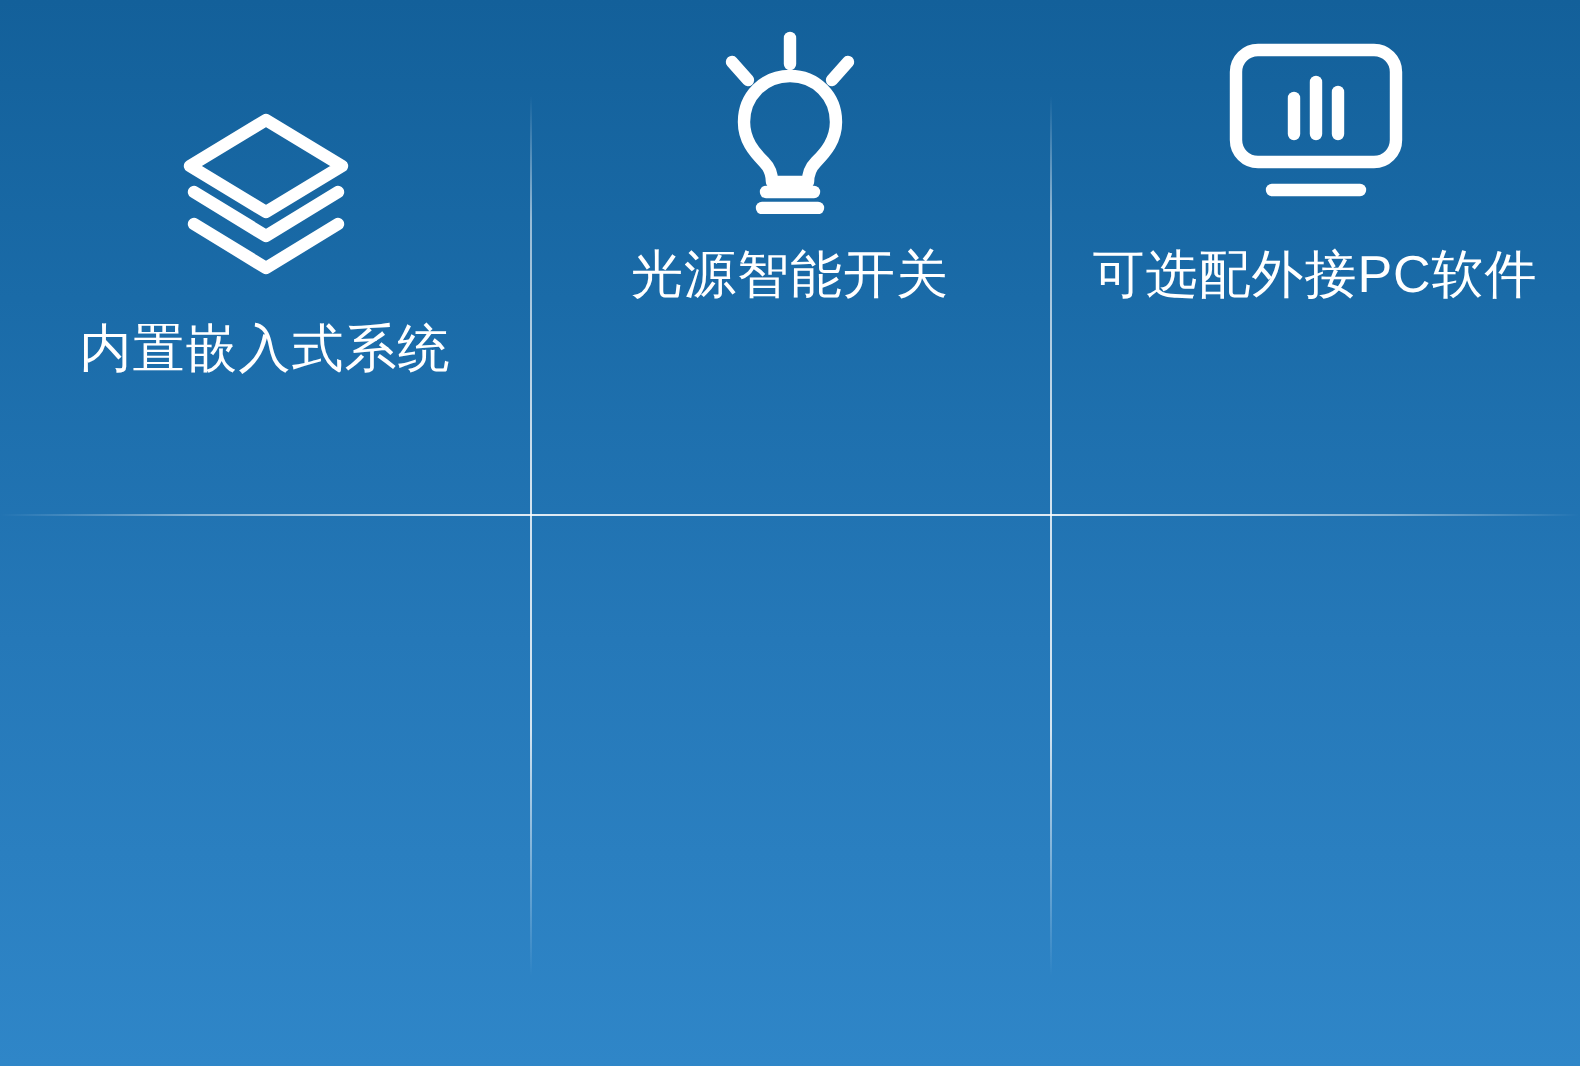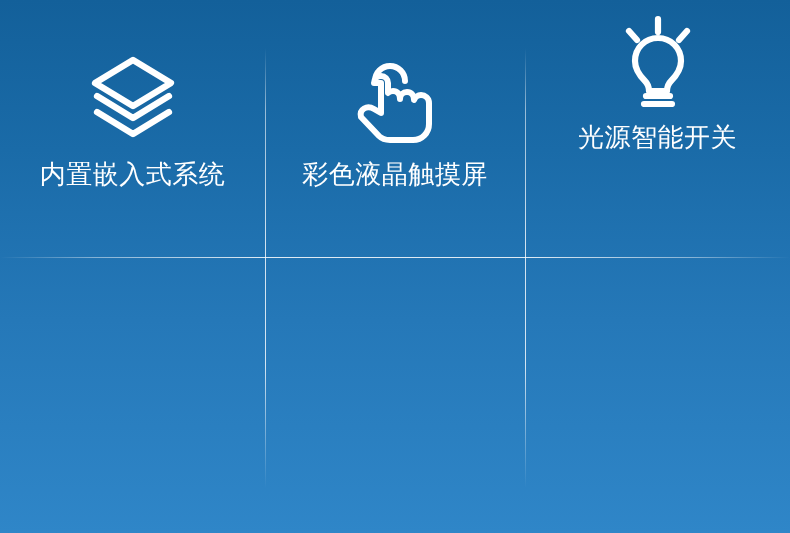--- a/index.html
+++ b/index.html
@@ -107,43 +107,20 @@
       <div class="icon-wrap">
         <svg width="92" height="88" viewBox="0 0 92 88" fill="none" stroke="#FFFFFF" stroke-width="6.2" stroke-linejoin="round" stroke-linecap="round">
           <path d="M46 6 L84 29 L46 52 L8 29 Z"></path>
           <path d="M10 42 L46 64 L82 42"></path>
           <path d="M10 58 L46 80 L82 58"></path>
         </svg>
       </div>
       <div class="cell-label">内置嵌入式系统</div>
     </div>
 
-    <div class="cell row1">
-      <div class="icon-wrap">
-        <svg width="88" height="90" viewBox="0 0 88 90" fill="none" stroke="#FFFFFF" stroke-width="6" stroke-linejoin="round" stroke-linecap="round">
-
-          <path d="M24 28 A15 15 0 0 1 54 28"></path>
-
-          <path d="M30 30 L30 60 L23 56
-                   C16 52 8 56 10 64
-                   L28 83 C31 86 35 87 39 87
-                   L62 87 C71 87 78 80 78 71
-                   L78 50 C78 45 74 42 70 42
-                   C67 42 64 44 63 47
-                   C63 42 60 39 56 39
-                   C52 39 49 42 49 46
-                   C49 41 46 38 42 38
-                   C40 38 38 39 37 40
-                   L37 30
-                   C37 26 34 23 30 23
-                   C26 23 23 26 23 30 Z"></path>
-        </svg>
-      </div>
-      <div class="cell-label">彩色液晶触摸屏</div>
-    </div>
 
 
     <div class="cell row2">
       <div class="icon-wrap">
         <svg width="86" height="92" viewBox="0 0 86 92" fill="none" stroke="#FFFFFF" stroke-width="6.2" stroke-linejoin="round" stroke-linecap="round">
 
           <path d="M43 4 L43 17"></path>
           <path d="M14 16 L22 25"></path>
           <path d="M72 16 L64 25"></path>
 
@@ -151,16 +128,28 @@
                    C33 69 34 72 34 76 L52 76 C52 72 53 69 56 66
                    C61 61 66 55 66 46 C66 33 56 23 43 23 Z"></path>
 
           <path d="M31 81 L55 81"></path>
           <path d="M29 89 L57 89"></path>
         </svg>
       </div>
       <div class="cell-label">光源智能开关</div>
     </div>
 
+    <div class="cell row2">
+      <div class="icon-wrap">
+        <svg width="92" height="82" viewBox="0 0 92 82" fill="none" stroke="#FFFFFF" stroke-width="6.2" stroke-linejoin="round" stroke-linecap="round">
+          <rect x="6" y="5" width="80" height="56" rx="11"></rect>
+          <path d="M35 47 L35 29"></path>
+          <path d="M46 47 L46 21"></path>
+          <path d="M57 47 L57 26"></path>
+          <path d="M24 75 L68 75"></path>
+        </svg>
+      </div>
+      <div class="cell-label">可选配外接PC软件</div>
+    </div>
 
 
   </div>
 </div>
 
 </body></html>

